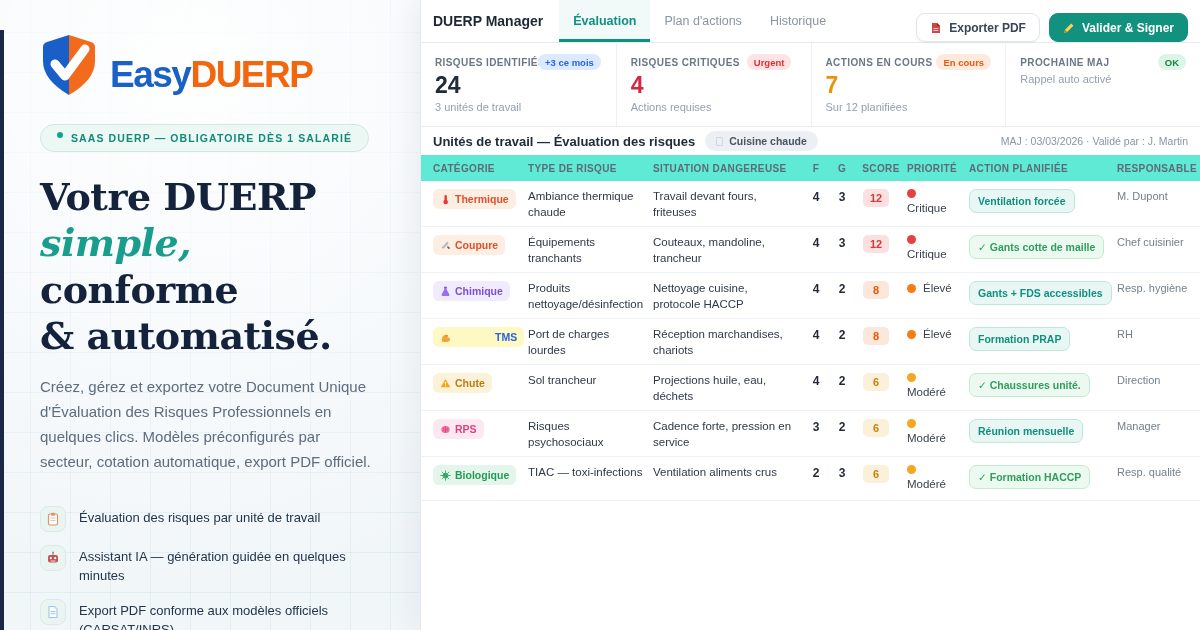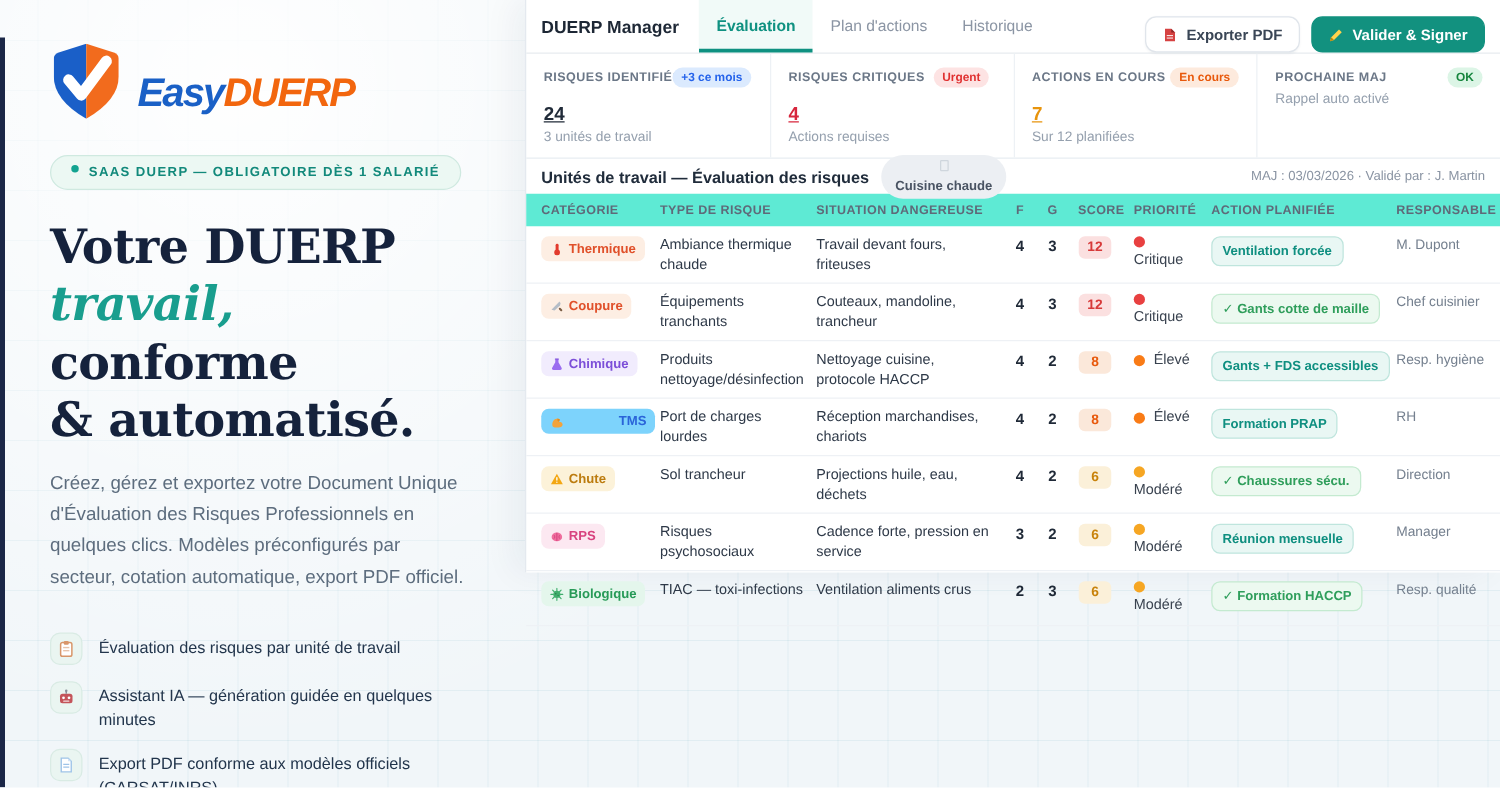--- a/index.html
+++ b/index.html
@@ -15,21 +15,21 @@
     background-size:auto, 40px 40px, 40px 40px;
     background-position:0 0, -10px -8px, -10px -8px;
   }
 
   .edge-strip { position:absolute; left:0; top:30px; bottom:0; width:4px; background:#1b2747; z-index:6; }
 
   
   .hero { position:absolute; left:0; top:0; width:420px; height:630px; padding:30px 38px 0 40px; }
 
   .logo-row { display:flex; align-items:center; gap:12px; height:70px; }
-  .logo-word { font-size:32px; font-weight:bold; font-style:italic; letter-spacing:-1.5px; line-height:1; padding-bottom:6px;margin-top:24px; }
+  .logo-word { font-size:37px; font-weight:bold; letter-spacing:-1.5px; line-height:1; padding-bottom:6px;margin-top:24px; }
   .logo-easy { color:#1a60c6; }
   .logo-duerp { color:#f2660e; }
 
   .eyebrow { display:inline-flex; gap:8px; margin-top:24px;
     background:#ecf8f3; border:1px solid #cfe9e0; border-radius:999px;
     padding:7px 16px; color:#12897b; font-size:10.5px; font-weight:bold; letter-spacing:1.1px; white-space:nowrap; }
   .eyebrow .edot { width:6px; height:6px; border-radius:50%; background:#12a390; flex:0 0 auto; }
 
   .headline { margin-top:22px; font-family:"DejaVu Serif","Liberation Serif",serif;
     font-weight:bold; font-size:38px; line-height:1.22; color:#15223c; letter-spacing:-.5px; }
@@ -37,21 +37,21 @@
 
   .hero-desc { margin-top:16px; width:336px; font-size:15px; line-height:1.65; color:#5d6d7e; }
 
   .features { margin-top:32px; list-style:none; display:flex; flex-direction:column; gap:13px; }
   .feature { display:flex; align-items:flex-start; gap:13px; }
   .fico { flex:0 0 auto; width:26px; height:26px; border-radius:8px; background:#eaf5f1;
     border:1px solid #d9ebe4; display:flex; align-items:center; justify-content:center; }
   .flabel { max-width:300px; font-size:13px; line-height:1.45; color:#22354c; padding-top:3px; }
 
   
-  .app { position:absolute; left:420px; top:0; width:780px; height:458px; background:#ffffff;
+  .app { position:absolute; left:420px; top:0; width:780px; height:630px; background:#ffffff;
     border-left:1px solid #e4e9ef; box-shadow:-10px 0 24px rgba(20,45,80,.05); }
 
   .topbar { display:flex; align-items:stretch; height:43px; border-bottom:1px solid #e7ebf0; padding:0 12px; }
   .app-title { align-self:center; font-size:14px; font-weight:bold; color:#1d2735; margin-right:16px; white-space:nowrap; }
   .tabs { display:flex; align-items:stretch; }
   .tab { display:flex; align-items:center; padding:0 14px; font-size:12.5px; color:#8b95a4; cursor:default; white-space:nowrap; }
   .tab.active { color:#0f9181; font-weight:bold; background:#f1faf8; box-shadow:inset 0 -3px 0 #0f9181; }
   .topbar-actions { margin-left:auto; display:flex; align-items:flex-end; gap:9px; }
   .btn { display:inline-flex; align-items:center; gap:7px; height:29px; padding:0 13px;
     border-radius:9px; font-size:12px; font-weight:bold; white-space:nowrap; }
@@ -61,50 +61,50 @@
   .stats { display:grid; grid-template-columns:1fr 1fr 1fr 1fr; height:84px; border-bottom:1px solid #e8edf2; }
   .stat { padding:11px 14px 0 14px; }
   .stat + .stat { border-left:1px solid #edf1f5; }
   .stat-top { display:flex; align-items:center; min-width:0; }
   .stat-label { font-size:10px; font-weight:bold; letter-spacing:.4px; color:#6b7787; white-space:nowrap; }
   .chip { font-size:9.5px; font-weight:bold; padding:2.5px 7px; border-radius:999px; white-space:nowrap; }
   .chip-blue  { color:#2563eb; background:#dbeafe; margin-left:-7px; position:relative; }
   .chip-red   { color:#e03131; background:#fde3e3; margin-left:7px; }
   .chip-orange{ color:#e8590c; background:#fdeadd; margin-left:4px; }
   .chip-green { color:#15853d; background:#dcf5e6; margin-left:auto; }
-  .stat-value { margin-top:14px; font-size:15px; font-weight:bold; line-height:1.1;text-decoration:underline; }
+  .stat-value { margin-top:3px; font-size:23px; font-weight:bold; line-height:1.1; }
   .v-dark  { color:#212b39; }
   .v-red   { color:#d7263d; }
   .v-orange{ color:#e8940c; }
   .v-green { color:#1e9e50; }
   .stat-sub { margin-top:3px; font-size:11px; color:#95a0ae; white-space:nowrap; }
 
   .section-head { display:flex; align-items:center; gap:10px; height:28px; padding:0 12px; }
   .section-title { font-size:13px; font-weight:bold; color:#202c3b; white-space:nowrap; }
   .unit-pill { display:inline-flex; align-items:center; gap:6px; background:#eceff3; border-radius:999px;
-    padding:4px 11px; font-size:10.5px; font-weight:600; color:#4a5463; white-space:nowrap;flex-direction:column; }
+    padding:4px 11px; font-size:10.5px; font-weight:600; color:#4a5463; white-space:nowrap; }
   .tofu { width:7px; height:9px; border:1px solid #c6cdd6; border-radius:1px; opacity:.75; }
   .section-meta { margin-left:auto; font-size:10.5px; color:#8a94a3; white-space:nowrap; }
 
   .tgrid { display:grid; grid-template-columns:95px 125px 150px 26px 26px 52px 62px 148px minmax(0,1fr); padding:0 12px; }
   .thead { background:#5eead4; height:26px; align-items:center; }
   .th { font-size:10px; font-weight:bold; letter-spacing:.35px; color:#5e6a79; white-space:nowrap; }
   .th.c, .td.c { text-align:center; }
 
   .trow { min-height:43.5px; border-bottom:1px solid #eef1f5; padding-top:8px; padding-bottom:6px; align-items:start; }
   .td { font-size:11.5px; color:#2e3948; line-height:1.35; padding-right:10px; }
   .td.num { font-weight:bold; font-size:12px; color:#1f2937; text-align:center; padding-right:0; }
   .td.resp { font-size:11px; color:#75808f; padding-right:0; }
 
   .cat { display:inline-flex; align-items:center; gap:4px; padding:3px 7px; border-radius:6px;
     font-size:10.5px; font-weight:bold; white-space:nowrap; }
   .cat-thermique { color:#e0502a; background:#fdeee3; }
   .cat-coupure   { color:#e0502a; background:#fdeee3; }
   .cat-chimique  { color:#7c4fd8; background:#f1ecfd; }
-  .cat-tms       { color:#2a64d9; background:#7dd3fc;gap:44px; }
+  .cat-tms       { color:#2a64d9; background:#fef9c3;gap:44px; }
   .cat-chute     { color:#bc7c0f; background:#fcf2d9; }
   .cat-rps       { color:#d8437f; background:#fce8f1; }
   .cat-bio       { color:#279a57; background:#e4f6ec; }
 
   .scorewrap { display:flex; justify-content:center; padding-right:10px; }
   .score { min-width:26px; text-align:center; padding:3px 7px; border-radius:5px; font-size:11px; font-weight:bold; }
   .s-red    { color:#d73a3a; background:#fbe0e0; }
   .s-orange { color:#e8590c; background:#fbe8da; }
   .s-amber  { color:#c8820b; background:#fbf0d9; }
 
@@ -147,21 +147,21 @@
       <span class="logo-word"><span class="logo-easy">Easy</span><span class="logo-duerp">DUERP</span></span>
     </div>
 
     <div class="eyebrow">
       <span class="edot"></span>
       <span>SAAS DUERP — OBLIGATOIRE DÈS 1 SALARIÉ</span>
     </div>
 
     <h1 class="headline">
       <span>Votre DUERP</span><br>
-      <em>travail,</em><span> conforme</span><br>
+      <em>simple,</em><span> conforme</span><br>
       <span>&amp; automatisé.</span>
     </h1>
 
     <p class="hero-desc">Créez, gérez et exportez votre Document Unique d'Évaluation des Risques Professionnels en quelques clics. Modèles préconfigurés par secteur, cotation automatique, export PDF officiel.</p>
 
     <ul class="features">
       <li class="feature">
         <span class="fico">
           <svg width="14" height="14" viewBox="0 0 14 14">
               <rect x="2.5" y="2" width="9" height="11" rx="1.5" fill="#ffffff" stroke="#d8966a" stroke-width="1.2"></rect>
@@ -413,21 +413,21 @@
       <div class="td num">2</div>
       <div class="scorewrap">
           <span class="score s-amber">6</span>
         </div>
       <div class="td">
           <span class="prio stack">
             <span class="dot d-amber"></span>
             <span class="plabel">Modéré</span>
           </span>
         </div>
-      <div class="td"><span class="action a-green">✓ Chaussures sécu.</span></div>
+      <div class="td"><span class="action a-green">✓ Chaussures unité.</span></div>
       <div class="td resp">Direction</div>
     </div>
 
     <div class="tgrid trow">
       <div class="td"><span class="cat cat-rps">
             <span>
               <svg width="11" height="11" viewBox="0 0 12 12">
                 <ellipse cx="6" cy="6" rx="4.6" ry="3.9" fill="#ef6e9e"></ellipse>
                 <path d="M6 2.4v7.2" stroke="#d8437f" stroke-width=".9"></path>
                 <path d="M3.4 4.4c1 .6 1 2.6 0 3.2M8.6 4.4c-1 .6-1 2.6 0 3.2" stroke="#d8437f" stroke-width=".8" fill="none"></path>

